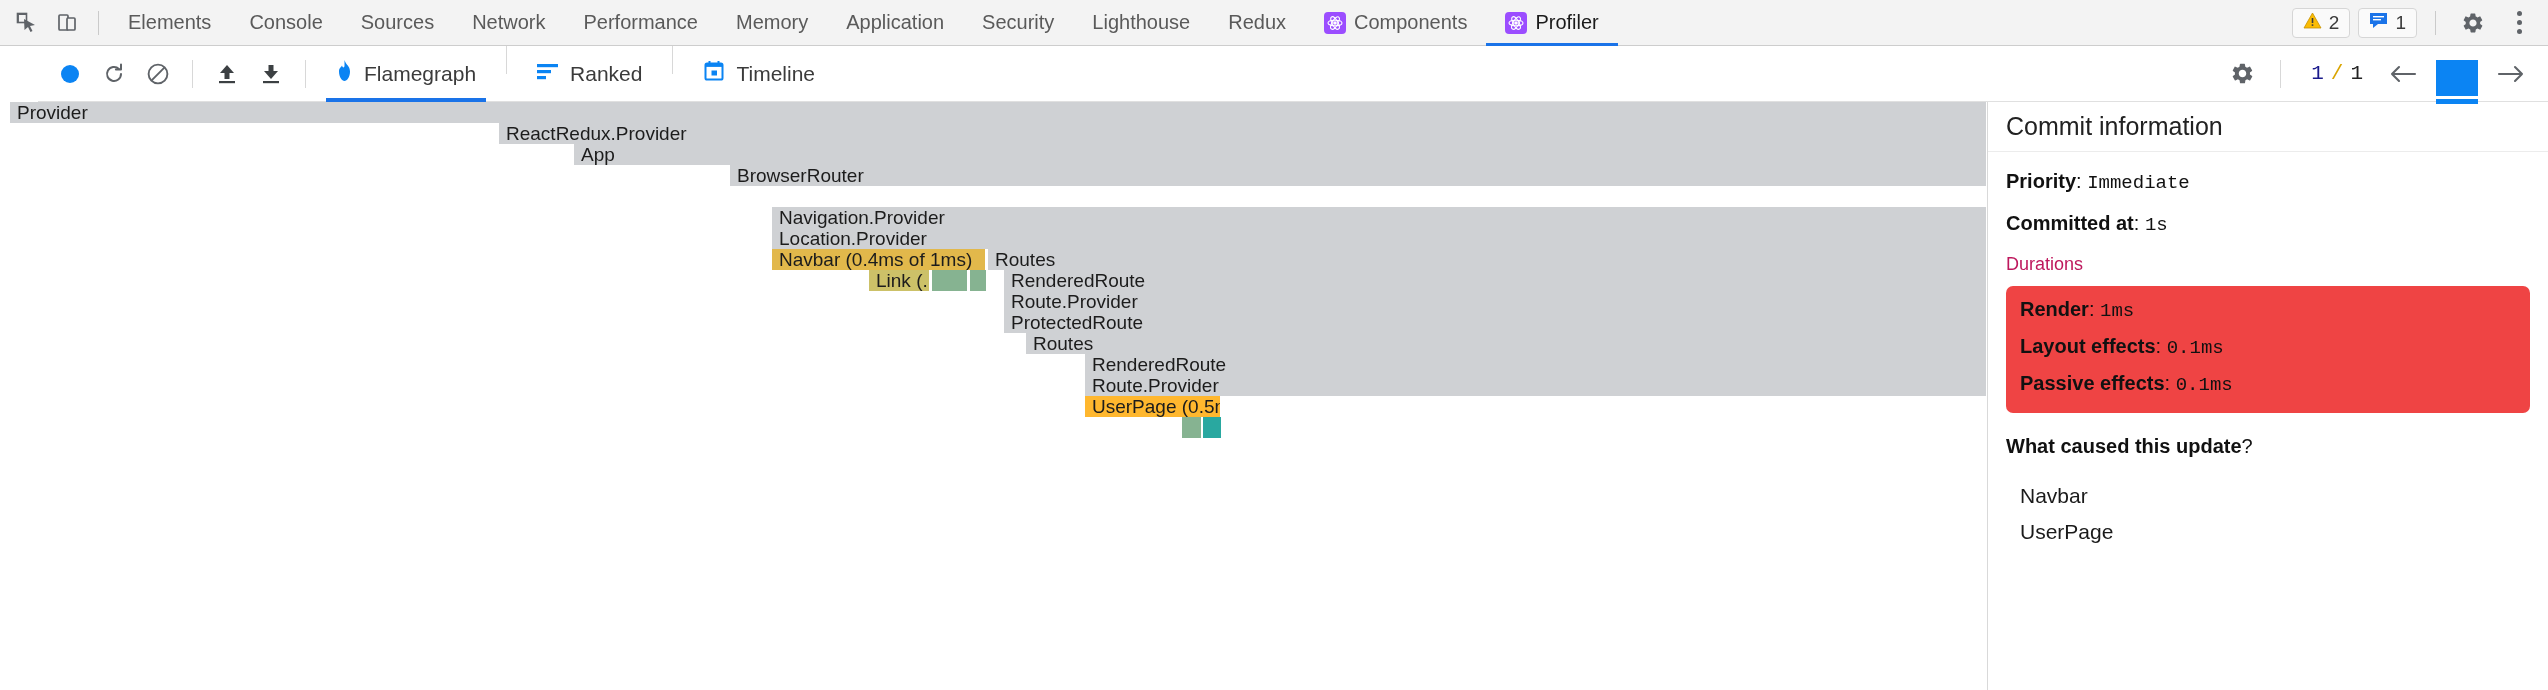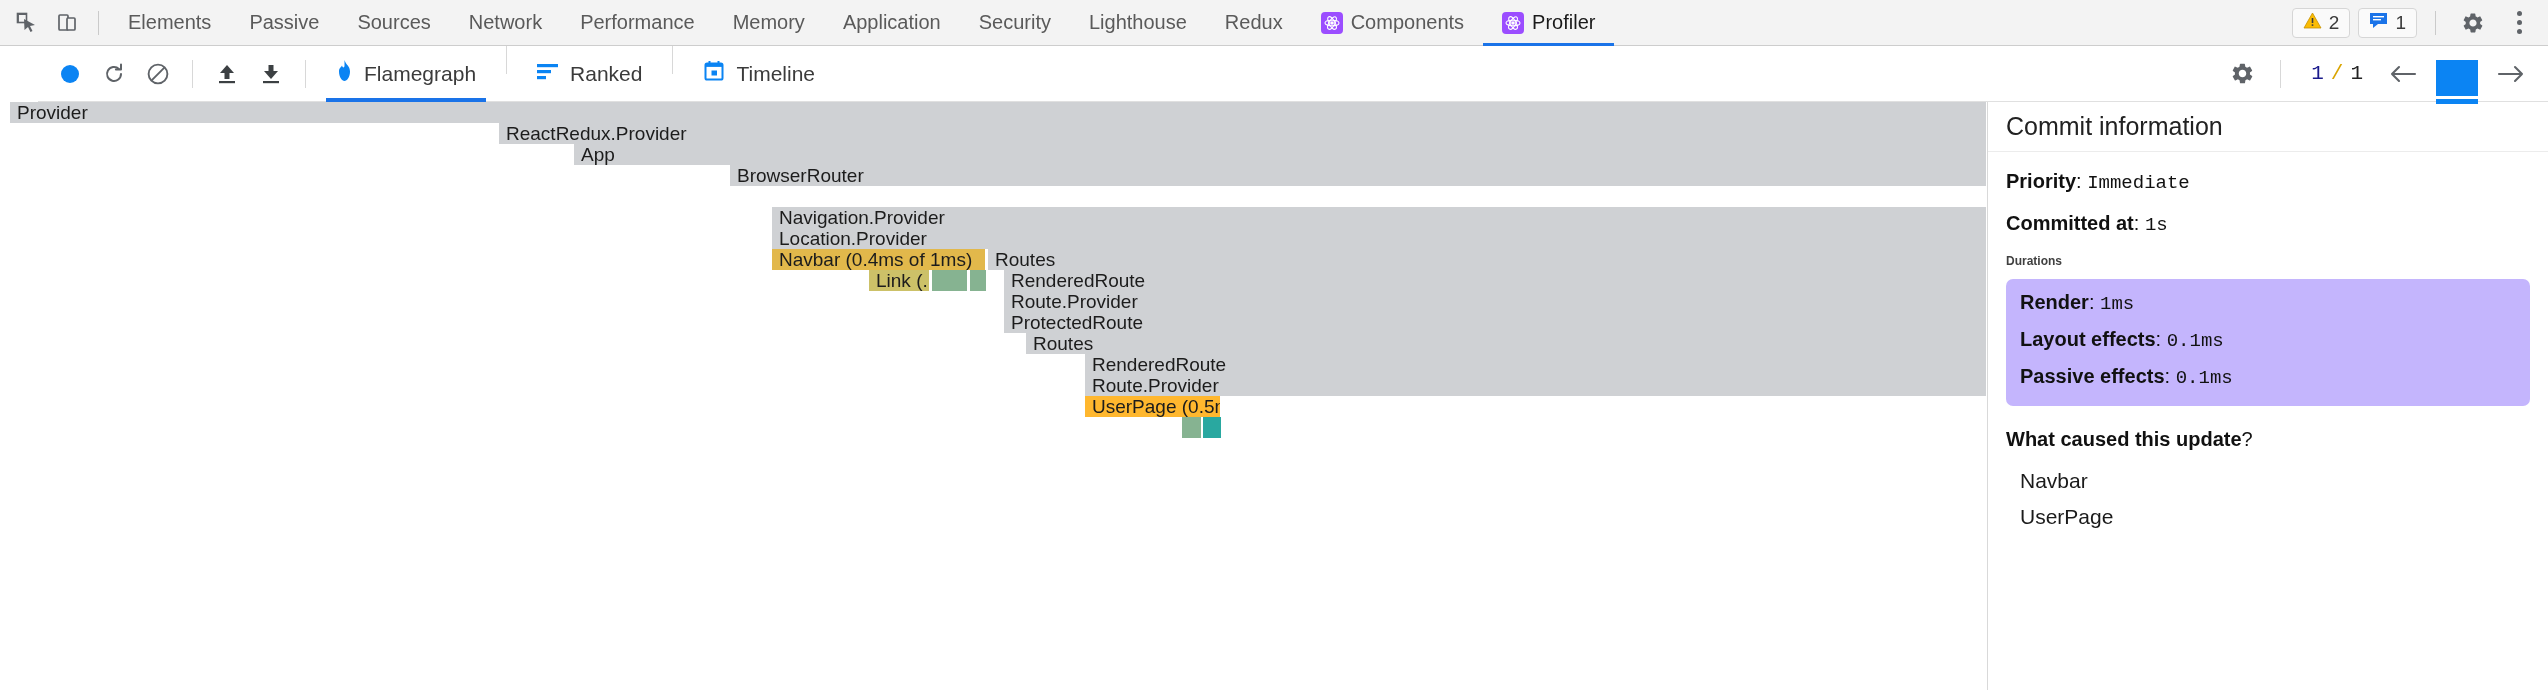--- a/index.html
+++ b/index.html
@@ -123,27 +123,27 @@
   .side-header {
     height: 50px; min-height: 50px;
     display: flex; align-items: center;
     padding: 0 18px; font-size: 25px; color: #222;
     border-bottom: 1px solid #ececec;
   }
   .side-body { padding: 18px 18px 0 18px; }
   .kv { font-size: 20px; color: #111; margin-bottom: 18px; white-space: nowrap; }
   .kv b { font-weight: bold; }
   .kv .mono { font-family: "Liberation Mono", monospace; font-size: 19px; }
-  .section-title { font-size: 12px; font-weight: bold; color: #404040; margin-bottom: 11px; }
+  .section-title { font-size: 18px; font-weight: normal; color: #be185d; margin-bottom: 11px; }
   .durations-box {
-    background: #c4b5fd; border-radius: 7px;
+    background: #ef4444; border-radius: 7px;
     padding: 12px 14px 4px 14px; margin-bottom: 22px;
   }
   .durations-box .kv { margin-bottom: 13px; }
-  .cause-title { font-size: 20px; font-weight: bold; color: #111; margin-bottom: 12px; }
+  .cause-title { font-size: 20px; font-weight: bold; color: #111; margin-bottom: 20px; }
   .cause-title .q { font-weight: normal; }
   .cause-item { font-size: 21px; color: #1b1b1b; padding: 6px 0 6px 14px; }
 </style>
 </head>
 <body>
 
 <div class="app">
 
   <div class="devtools-bar">
     <div class="dt-left">
@@ -162,21 +162,21 @@
         </svg>
       </div>
       <div class="dt-sep"></div>
     </div>
 
     <div class="dt-tabs">
       <div class="dt-tab">
           <span>Elements</span>
         </div>
       <div class="dt-tab">
-          <span>Passive</span>
+          <span>Console</span>
         </div>
       <div class="dt-tab">
           <span>Sources</span>
         </div>
       <div class="dt-tab">
           <span>Network</span>
         </div>
       <div class="dt-tab">
           <span>Performance</span>
         </div>

